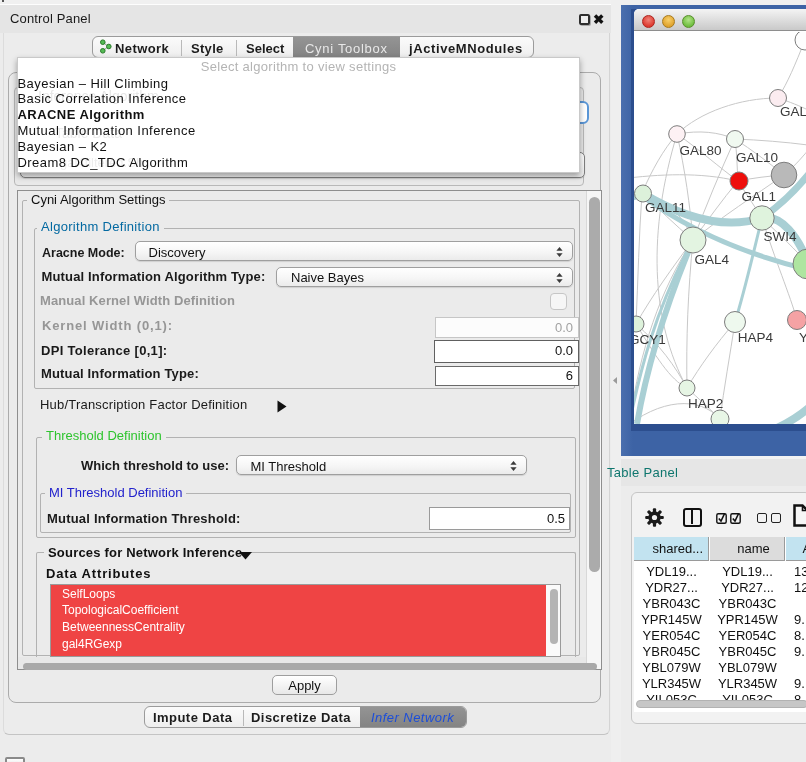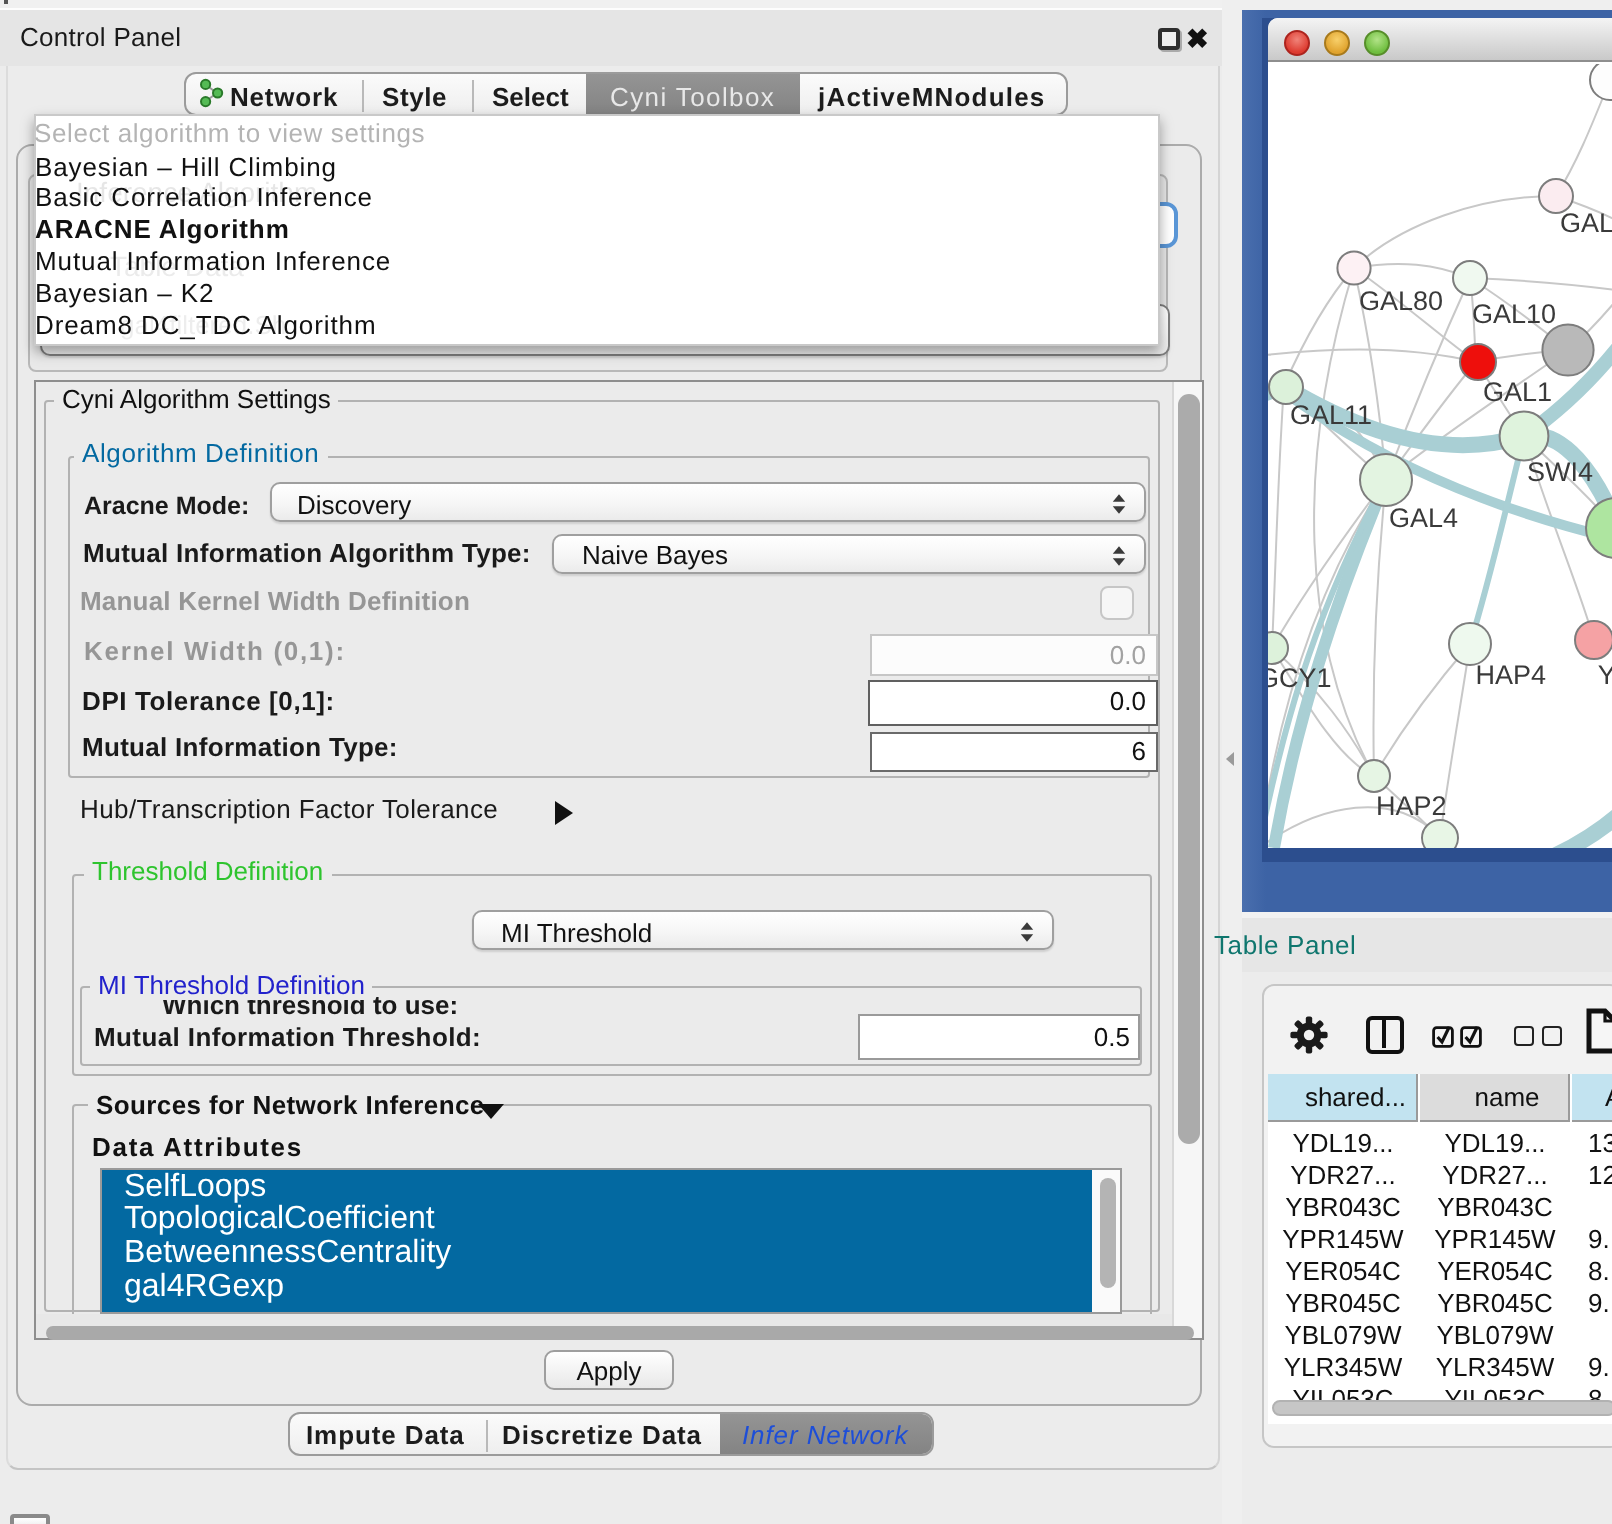--- a/index.html
+++ b/index.html
@@ -51,21 +51,21 @@
 
 <div class="abs" style="left:8px;top:72px;width:593px;height:631px;border:1px solid #ababab;border-radius:8px;background:#ebebeb;"></div>
 
 <div class="abs" style="left:14px;top:87px;width:570px;height:99px;border:1px solid #b8b8b8;border-radius:4px;background:#e9e9e9;"></div>
 
 <div class="abs" style="left:490px;top:101px;width:99px;height:23px;border:2.5px solid #5a96d6;border-radius:6px;background:#fff;"></div>
 
 <div class="combo" style="left:20px;top:152px;width:565px;height:26px;border-color:#7e7e7e;"></div>
 
 <div class="abs" style="left:17px;top:57px;width:563px;height:116px;background:#fff;border:1px solid #c9c9c9;box-shadow:0 3px 6px rgba(0,0,0,0.35);"></div>
-<div class="abs" style="left:17px;top:59px;width:563px;font-size:13px;letter-spacing:0.3px;color:#b4b4b4;">Select algorithm to view settings</div>
+<div class="abs" style="left:17px;top:59px;width:563px;text-align:center;font-size:13px;letter-spacing:0.3px;color:#b4b4b4;">Select algorithm to view settings</div>
 <div class="abs" style="left:38px;top:88px;font-size:14px;color:rgba(60,60,60,0.13);">Inference Algorithm</div>
 <div class="abs" style="left:55px;top:125px;font-size:14px;color:rgba(60,60,60,0.10);">Table Data</div>
 <div class="abs" style="left:60px;top:155px;font-size:13px;color:rgba(60,60,60,0.09);">gal4filtered.Sh</div>
 <div class="abs" style="left:17.5px;top:75.5px;font-size:13px;letter-spacing:0.45px;color:#111;line-height:15.9px;">
 Bayesian – Hill Climbing<br>
 Basic Correlation Inference<br>
 <b>ARACNE Algorithm</b><br>
 Mutual Information Inference<br>
 Bayesian – K2<br>
 Dream8 DC_TDC Algorithm
@@ -102,29 +102,29 @@
 
 <div class="lbl dis" style="position:absolute;left:42px;top:317.5px;letter-spacing:0.85px;">Kernel Width (0,1):</div>
 <div class="field" style="left:425px;top:317px;width:144px;height:21px;border-color:#c6c6c6;background:#fcfcfc;color:#a2a2a2;line-height:19px;padding-right:5px;">0.0</div>
 
 <div class="lbl" style="position:absolute;left:41px;top:343px;letter-spacing:0.3px;">DPI Tolerance [0,1]:</div>
 <div class="field" style="left:424px;top:340px;width:145px;height:23px;border:1.5px solid #606060;line-height:20px;padding-right:5px;">0.0</div>
 
 <div class="lbl" style="position:absolute;left:41px;top:366px;letter-spacing:0.15px;">Mutual Information Type:</div>
 <div class="field" style="left:425px;top:366px;width:144px;height:20px;border:1px solid #6a6a6a;line-height:18px;padding-right:5px;">6</div>
 
-<div class="abs" style="left:40px;top:397px;font-size:13px;letter-spacing:0.2px;color:#1a1a1a;">Hub/Transcription Factor Tolerance</div>
+<div class="abs" style="left:40px;top:397px;font-size:13px;letter-spacing:0.2px;color:#1a1a1a;">Hub/Transcription Factor Definition</div>
 <svg class="abs" style="left:275px;top:400px;" width="13" height="13" viewBox="0 0 13 13">
     <path d="M2.5 0.5 L11.5 6.5 L2.5 12.5 Z" fill="#111"></path>
   </svg>
 
 <div class="gbox" style="left:36px;top:437px;width:540px;height:101px;"></div>
 <div class="gtitle" style="left:42px;top:428px;color:#2ec42e;">Threshold Definition</div>
 
-<div class="lbl" style="position:absolute;left:81px;top:458px;letter-spacing:0;margin-top:37px;">Which threshold to use:</div>
+<div class="lbl" style="position:absolute;left:81px;top:458px;letter-spacing:0;">Which threshold to use:</div>
 <div class="combo" style="left:235.5px;top:455px;width:291px;height:20px;">
   <span class="ct" style="left:14px;top:2.5px;">MI Threshold</span>
   <svg class="ar" width="11" height="12" viewBox="0 0 11 12" style="top:4px;right:8px;">
       <path d="M5.5 0 L9.3 4.6 L1.7 4.6 Z" fill="#3a3a3a"></path>
       <path d="M5.5 12 L9.3 7.4 L1.7 7.4 Z" fill="#3a3a3a"></path>
     </svg>
 </div>
 
 <div class="gbox" style="left:40px;top:493px;width:531px;height:40px;"></div>
 <div class="gtitle" style="left:45px;top:485px;color:#2222cc;">MI Threshold Definition</div>
@@ -132,21 +132,21 @@
 <div class="field" style="left:419px;top:506.5px;width:141px;height:23px;border:1px solid #9a9a9a;line-height:21px;padding-right:4px;">0.5</div>
 
 <div class="gbox" style="left:36px;top:552px;width:540px;height:110px;border-bottom:none;"></div>
 <div class="gtitle" style="left:44px;top:545px;color:#111;letter-spacing:0.2px;font-weight:bold;">Sources for Network Inference</div>
 <svg class="abs" style="left:238px;top:550px;" width="15" height="10" viewBox="0 0 15 10">
     <path d="M1 2 L14 2 L7.5 9.5 Z" fill="#111"></path>
   </svg>
 <div class="abs" style="left:46px;top:566px;font-size:13px;font-weight:bold;letter-spacing:0.85px;color:#111;">Data Attributes</div>
 
 <div class="abs" style="left:50px;top:584px;width:511px;height:73px;border:1px solid #9a9a9a;background:#fafafa;"></div>
-<div class="abs" style="left:51px;top:585px;width:495px;height:71px;background:#0369a1;color:#fff;font-size:16px;line-height:16.8px;padding:0.5px 0 0 11px;overflow:hidden;">SelfLoops<br>TopologicalCoefficient<br>BetweennessCentrality<br>gal4RGexp</div>
+<div class="abs" style="left:51px;top:585px;width:495px;height:71px;background:#ef4444;color:#fff;font-size:12px;line-height:16.8px;padding:0.5px 0 0 11px;overflow:hidden;">SelfLoops<br>TopologicalCoefficient<br>BetweennessCentrality<br>gal4RGexp</div>
 <div class="abs" style="left:549.5px;top:589px;width:8.5px;height:55px;background:#b4b4b4;border-radius:4.5px;"></div>
 
 <div class="abs" style="left:586px;top:191px;width:15px;height:478px;background:#f6f6f6;border-left:1px solid #d8d8d8;"></div>
 <div class="abs" style="left:589px;top:197px;width:11px;height:375px;background:#ababab;border-radius:5.5px;"></div>
 <div class="abs" style="left:18px;top:657px;width:568px;height:12px;background:#e8e8e8;"></div>
 <div class="abs" style="left:23px;top:662.5px;width:574px;height:7.5px;background:#a9a9a9;border-radius:4px;"></div>
 
 <div class="abs" style="left:272px;top:675px;width:65px;height:20px;border:1px solid #9e9e9e;border-radius:5px;background:linear-gradient(#ffffff,#e8e8e8);text-align:center;font-size:13px;color:#111;line-height:19px;">Apply</div>
 
 <div class="abs" style="left:144px;top:706px;width:323px;height:22px;border:1px solid #9b9b9b;border-radius:6px;background:linear-gradient(#fbfbfb,#eeeeee);overflow:hidden;">

